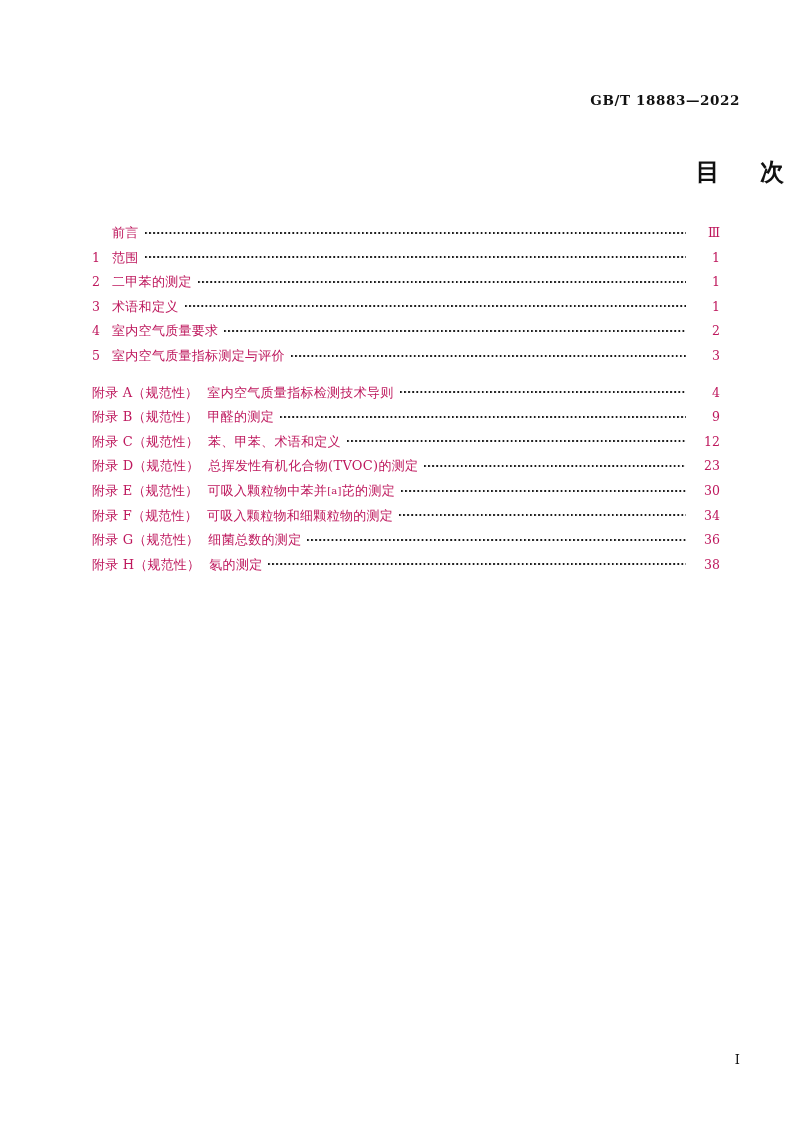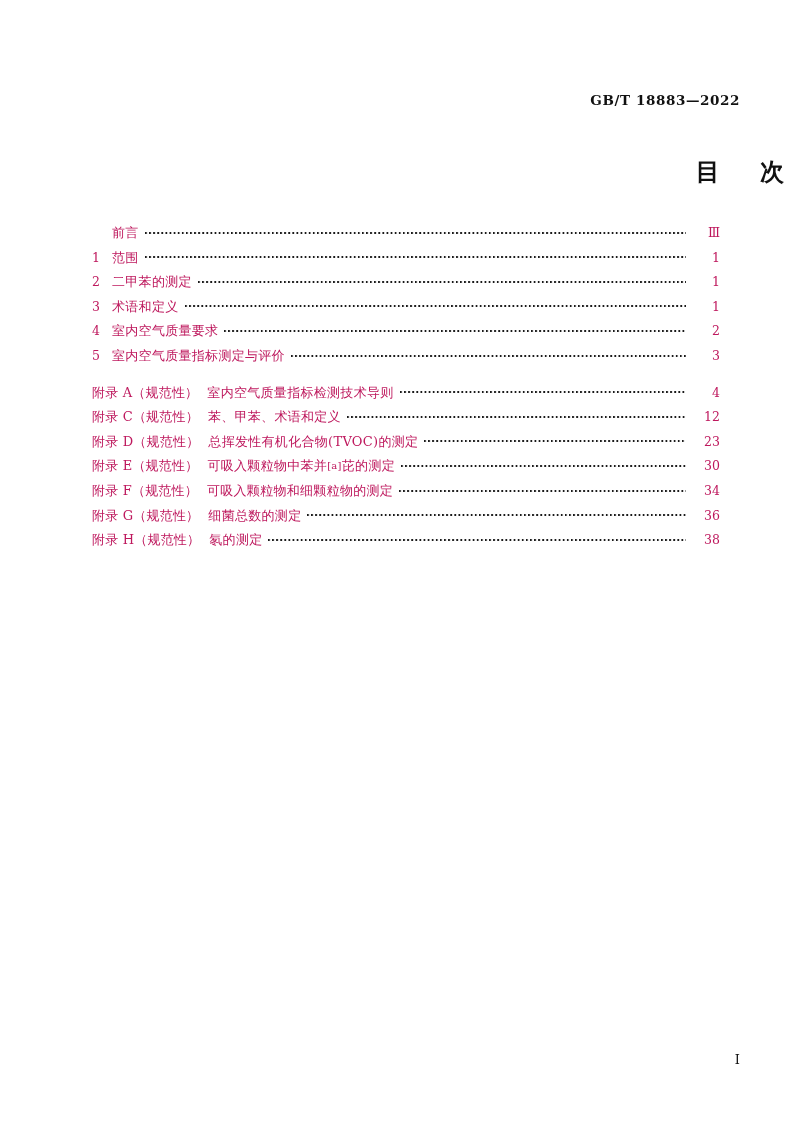--- a/index.html
+++ b/index.html
@@ -192,20 +192,27 @@
       </div>
       <div class="toc-entry gap-before">
         <span class="e-num" style="width: 0px;"></span>
         <span class="e-annex">附录 A（规范性）</span>
         <span class="e-title">室内空气质量指标检测技术导则</span>
         <span class="e-leader"></span>
         <span class="e-page">4</span>
       </div>
       <div class="toc-entry">
         <span class="e-num" style="width: 0px;"></span>
+        <span class="e-annex">附录 B（规范性）</span>
+        <span class="e-title">甲醛的测定</span>
+        <span class="e-leader"></span>
+        <span class="e-page">9</span>
+      </div>
+      <div class="toc-entry">
+        <span class="e-num" style="width: 0px;"></span>
         <span class="e-annex">附录 C（规范性）</span>
         <span class="e-title">苯、甲苯、术语和定义</span>
         <span class="e-leader"></span>
         <span class="e-page">12</span>
       </div>
       <div class="toc-entry">
         <span class="e-num" style="width: 0px;"></span>
         <span class="e-annex">附录 D（规范性）</span>
         <span class="e-title">总挥发性有机化合物(TVOC)的测定</span>
         <span class="e-leader"></span>

